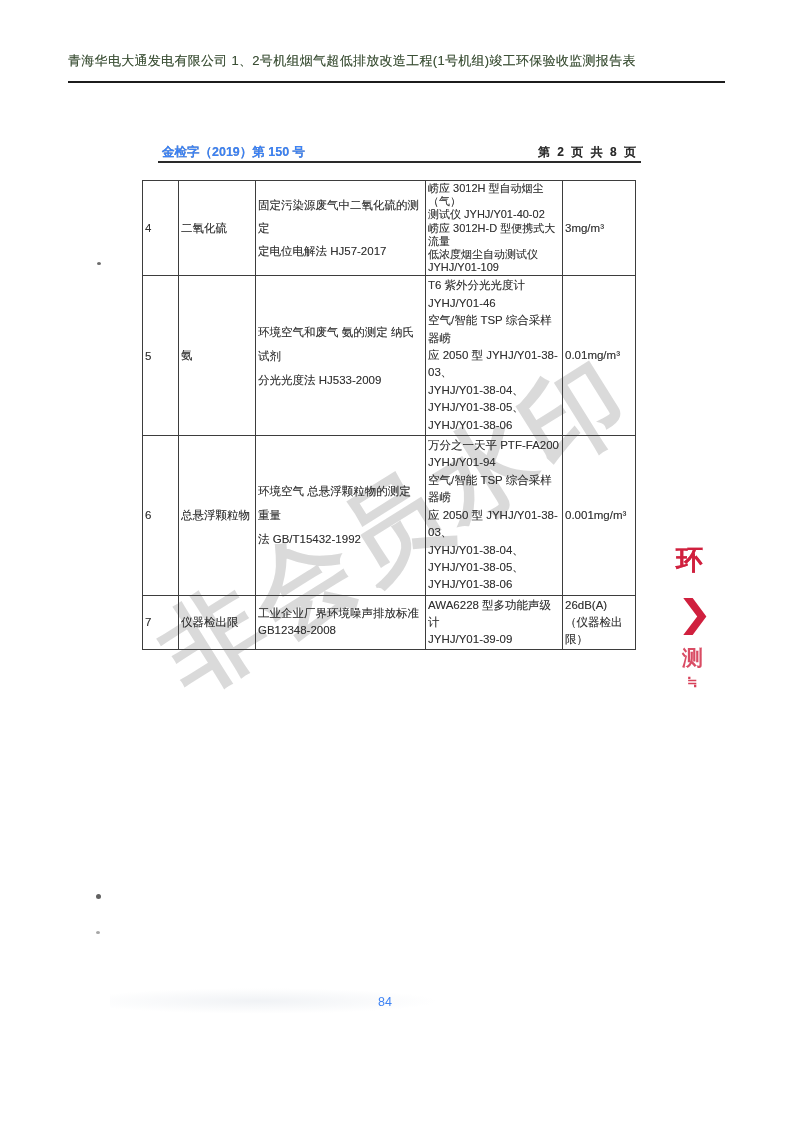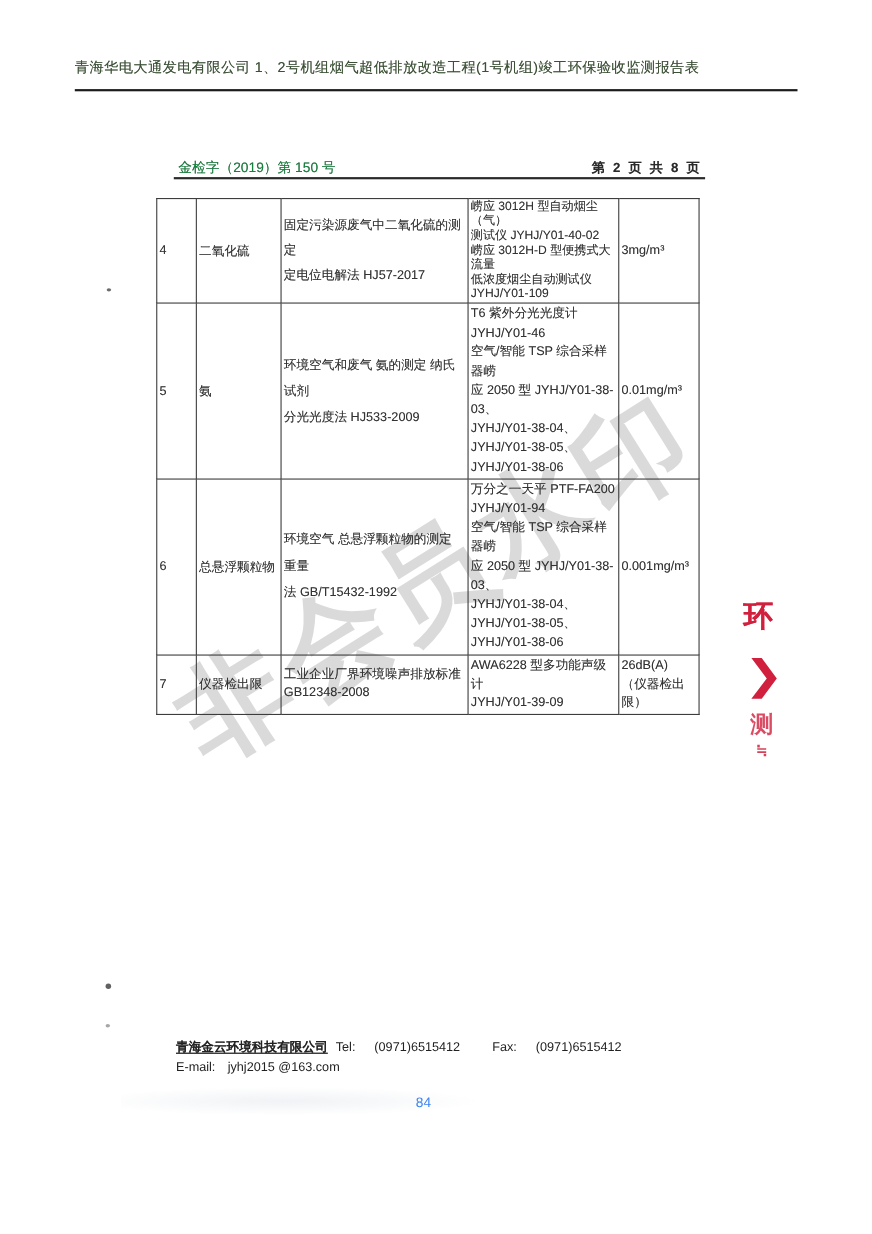--- a/index.html
+++ b/index.html
@@ -19,21 +19,21 @@
     text-shadow:0 0 0.5px rgba(60,80,54,.55);
     white-space:nowrap;
   }
   .title-rule{
     position:absolute;left:68px;top:81px;width:657px;height:2px;
     background:#1c1c1c;
   }
   
   .docnum{
     position:absolute;left:162px;top:144px;
-    font-size:12.5px;font-weight:400;color:#15803d;
+    font-size:12.5px;font-weight:700;color:#3b82f6;
     text-shadow:0 0 0.4px rgba(0,0,0,.4);
     white-space:nowrap;
   }
   .pageind{
     position:absolute;right:155px;top:144px;
     font-size:12px;font-weight:700;color:#2b2b2b;
     text-shadow:0 0 0.4px rgba(0,0,0,.4);
     letter-spacing:2px;
     white-space:nowrap;
   }
@@ -188,33 +188,20 @@
 （仪器检出限）</td>
       </tr>
     </tbody>
   </table>
 
   <span class="stamp-frag frag-0">环</span>
   <span class="stamp-frag frag-1">❯</span>
   <span class="stamp-frag frag-2">测</span>
   <span class="stamp-frag frag-3">≒</span>
 
-  <div class="footer">
-    <div class="line1">
-      <span class="company">青海金云环境科技有限公司</span>
-      <span class="lbl">Tel:</span>
-      <span class="num">(0971)6515412</span>
-      <span class="lbl">Fax:</span>
-      <span class="num">(0971)6515412</span>
-    </div>
-    <div class="line2">
-      <span class="lbl">E-mail:</span>
-      <span class="num">jyhj2015 @163.com</span>
-    </div>
-  </div>
 
   <div class="folio">84</div>
 
   <span class="speck speck-a"></span>
   <span class="speck speck-b"></span>
   <span class="speck speck-c"></span>
   <div class="smudge"></div>
 
 </div>
 

